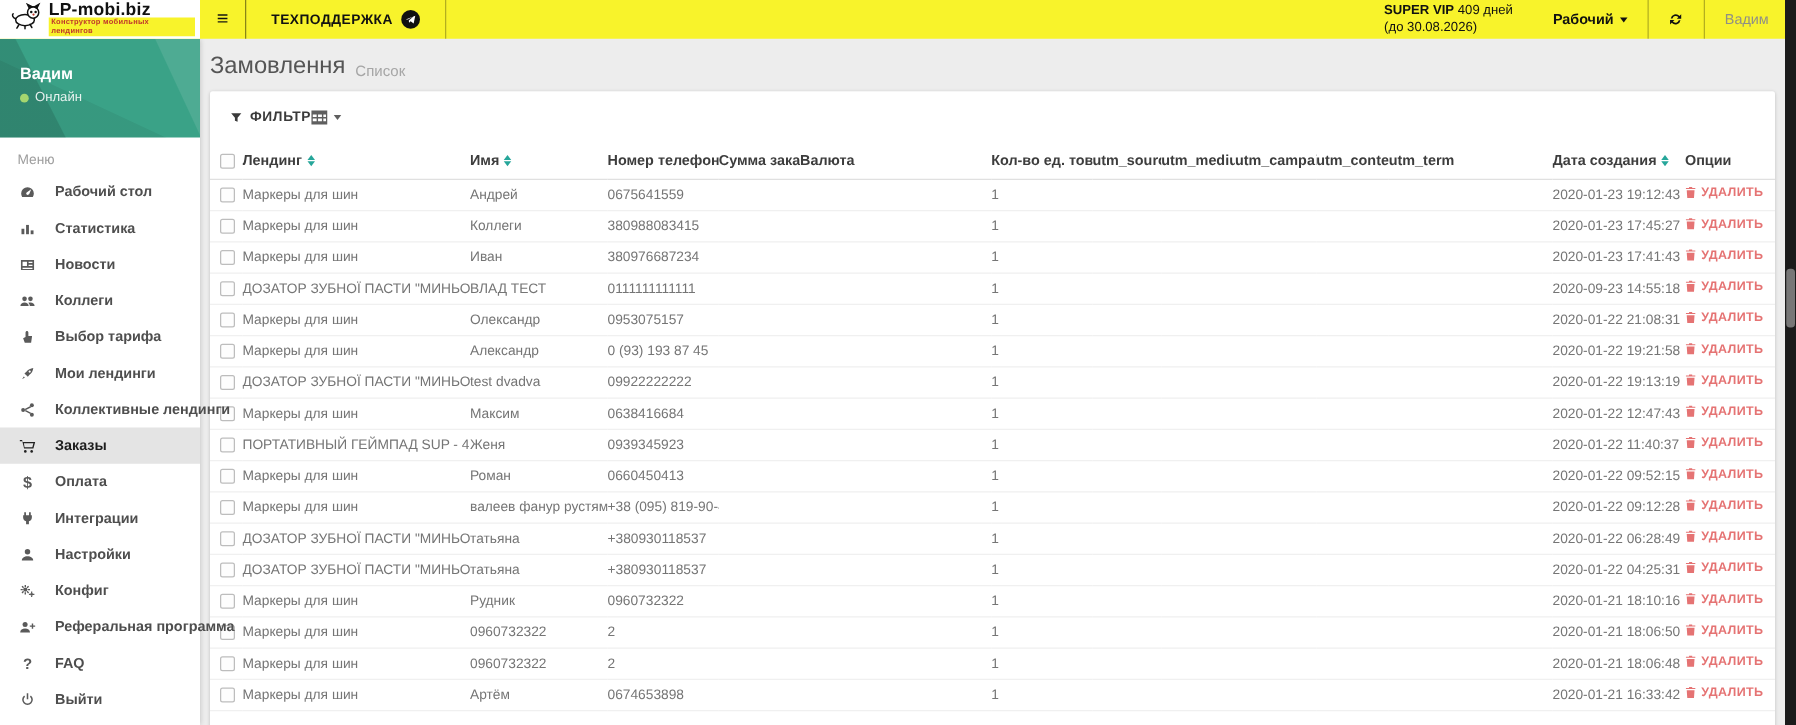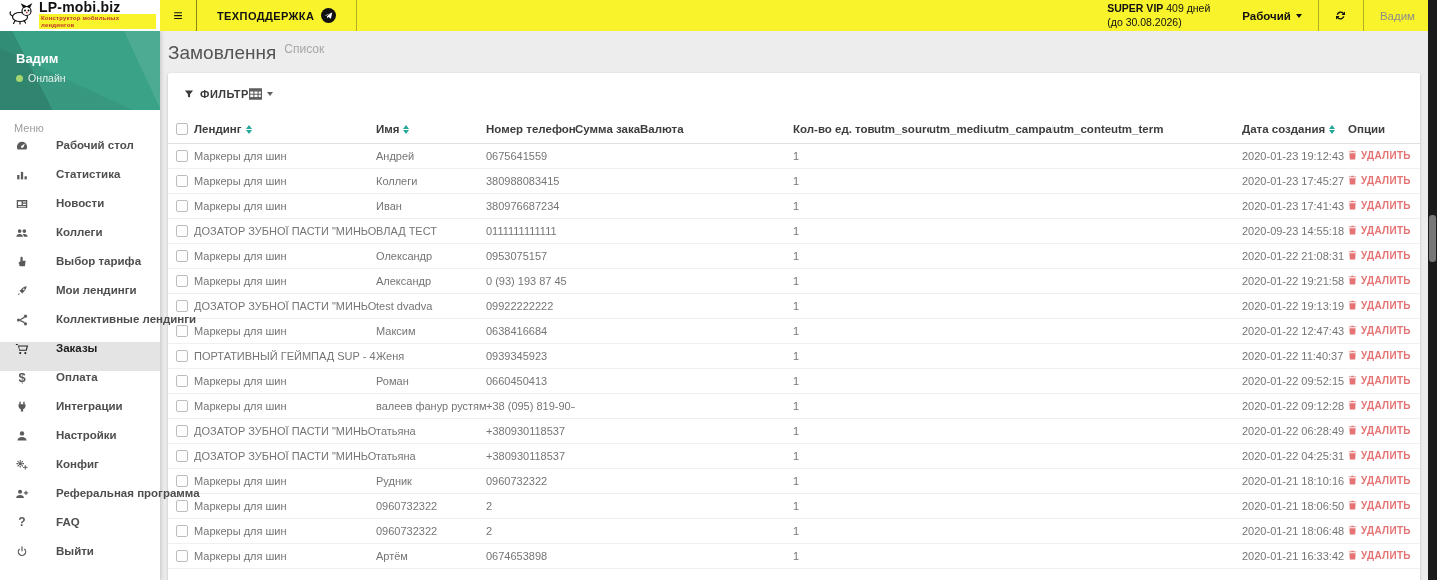--- a/index.html
+++ b/index.html
@@ -33,28 +33,28 @@
   .sidebar { position:absolute; top:31px; left:0; width:160px; bottom:0; background:#fff; box-shadow:1px 0 4px rgba(0,0,0,.18); z-index:4; }
   .side-head { height:79px; padding:20px 0 0 16px; background:
       linear-gradient(63deg, rgba(0,0,0,.13) 26%, rgba(0,0,0,0) 26.5%),
       linear-gradient(245deg, rgba(255,255,255,.10) 18%, rgba(255,255,255,0) 18.5%),
       linear-gradient(25deg, rgba(0,0,0,.06) 40%, rgba(0,0,0,0) 40.5%),
       var(--teal,#3aa287); }
   .side-name { color:#fff; font-size:13px; font-weight:700; }
   .side-status { margin-top:6px; display:flex; align-items:center; gap:5px; font-size:10.5px; color:rgba(255,255,255,.88); }
   .dot { width:7px; height:7px; border-radius:50%; background:var(--dot,#a5d66f); }
   .menu-label { font-size:11px; color:#9e9e9e; padding:12px 14px 5px; }
-  .menu-item { height:29px; display:flex; gap:26px; padding:0 10px 0 14px; font-size:11.5px; font-weight:600; color:#4e4e4e; cursor:pointer; white-space:nowrap; }
+  .menu-item { height:29px; display:flex; align-items:center; gap:14px; padding:0 10px 0 14px; font-size:11.5px; font-weight:600; color:#4e4e4e; cursor:pointer; white-space:nowrap; }
   .menu-item .mi-icon { width:16px; flex:none; display:flex; justify-content:center; color:#5a5a5a; }
   .menu-item.active { background:#e4e4e4; color:#1d1d1d; }
   .menu-item.active .mi-icon { color:#222; }
 
   
   .main { position:absolute; top:31px; left:160px; right:9px; bottom:0; background:#ededed; overflow:hidden; }
-  .page-head { padding:11px 8px 9px; display:flex; align-items:flex-start; gap:8px; }
+  .page-head { padding:11px 8px 9px; display:flex; align-items:flex-end; gap:8px; }
   .page-title { font-size:19px; font-weight:400; color:#555; }
   .page-sub { font-size:12px; color:#a6a6a6; }
   .card { margin:0 8px; background:#fff; border-radius:2px; box-shadow:0 1px 3px rgba(0,0,0,.2); height:620px; }
   .toolbar { height:42px; display:flex; align-items:center; justify-content:flex-start; padding:0 14px 0 16px; }
   .filter-btn { display:flex; align-items:center; gap:6px; font-size:11px; font-weight:700; color:#3a3a3a; letter-spacing:.5px; background:none; border:none; cursor:pointer; font-family:inherit; }
   .grid-btn { display:flex; align-items:center; gap:5px; color:#5f5f5f; background:none; border:none; cursor:pointer; }
   .grid-btn .caret { border-top-color:#5f5f5f; }
 
   table { width:100%; border-collapse:collapse; table-layout:fixed; }
   th { font-size:11.5px; font-weight:700; color:#3d3d3d; text-align:left; padding:0 4px 0 0; height:28px; border-bottom:1px solid #e0e0e0; white-space:nowrap; overflow:hidden; }

